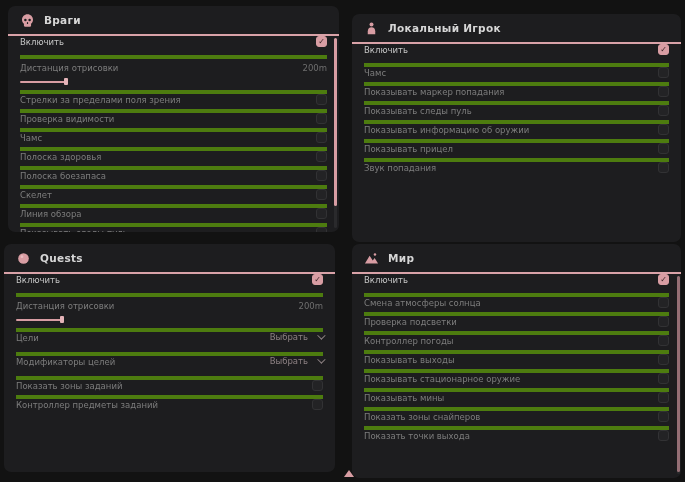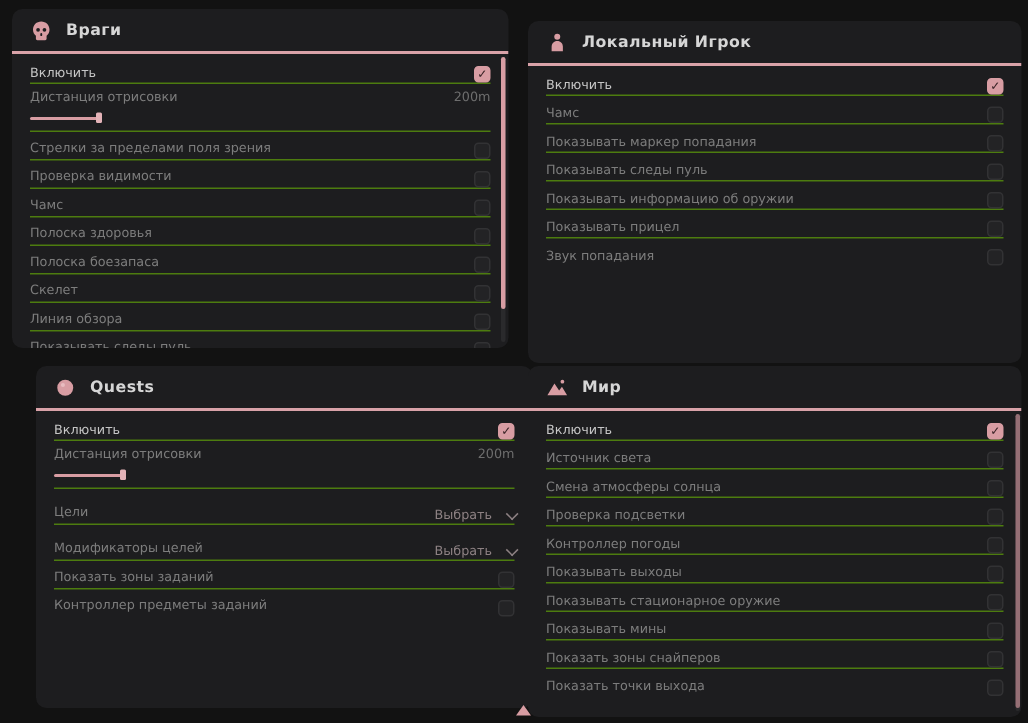--- a/index.html
+++ b/index.html
@@ -11,36 +11,36 @@
     color:#8b8b8b;
   }
   .panel {
     position:absolute;
     background:#1d1d1f;
     border-radius:7px;
     overflow:hidden;
   }
   #panel-enemies { left:8px;  top:6px;   width:331px; height:226px; }
   #panel-player  { left:352px;top:14px;   width:329px; height:228px; }
-  #panel-quests  { left:24px;  top:244px; width:331px; height:228px; }
+  #panel-quests  { left:4px;  top:244px; width:331px; height:228px; }
   #panel-world   { left:352px;top:244px; width:329px; height:234px; }
 
   .panel-header {
     height:30px;
     display:flex; align-items:center;
     padding:0 12px;
     border-bottom:2px solid #d9a2a8;
   }
   .panel-header .hicon { width:15px; height:15px; margin-right:9px; flex:0 0 auto; display:block; }
   .panel-header .htitle {
     font-size:10.5px; font-weight:bold; color:#d6d6d6; letter-spacing:.3px;
   }
   .rows { padding:0 12px; }
-  .row { display:flex; align-items:flex-end; justify-content:space-between; min-height:19px; }
-  .row + .row { border-top:1px solid #4d7c0f; }
+  .row { display:flex; align-items:flex-start; justify-content:space-between; min-height:19px; }
+  .row + .row { border-top:4px solid #4d7c0f; }
   .row .lbl { font-size:8.5px; color:#7d7d7d; line-height:1; padding:2px 0; }
   .row .lbl.em { color:#c6c6c6; }
 
   
   .cb {
     width:11px; height:11px; border-radius:3px;
     background:#232325; border:1px solid #323234;
     display:flex; align-items:center; justify-content:center;
     font-size:8px; color:transparent; flex:0 0 auto;
   }
@@ -240,24 +240,20 @@
       <circle cx="17.5" cy="5.5" r="2" fill="#d89da3"></circle>
     </svg>
     <span class="htitle">Мир</span>
   </div>
   <div class="rows">
       <div class="row checkbox">
         <span class="lbl em">Включить</span>
         <span class="cb on">✓</span>
       </div>
       <div class="row checkbox">
-        <span class="lbl">Источник света</span>
-        <span class="cb"></span>
-      </div>
-      <div class="row checkbox">
         <span class="lbl">Смена атмосферы солнца</span>
         <span class="cb"></span>
       </div>
       <div class="row checkbox">
         <span class="lbl">Проверка подсветки</span>
         <span class="cb"></span>
       </div>
       <div class="row checkbox">
         <span class="lbl">Контроллер погоды</span>
         <span class="cb"></span>

